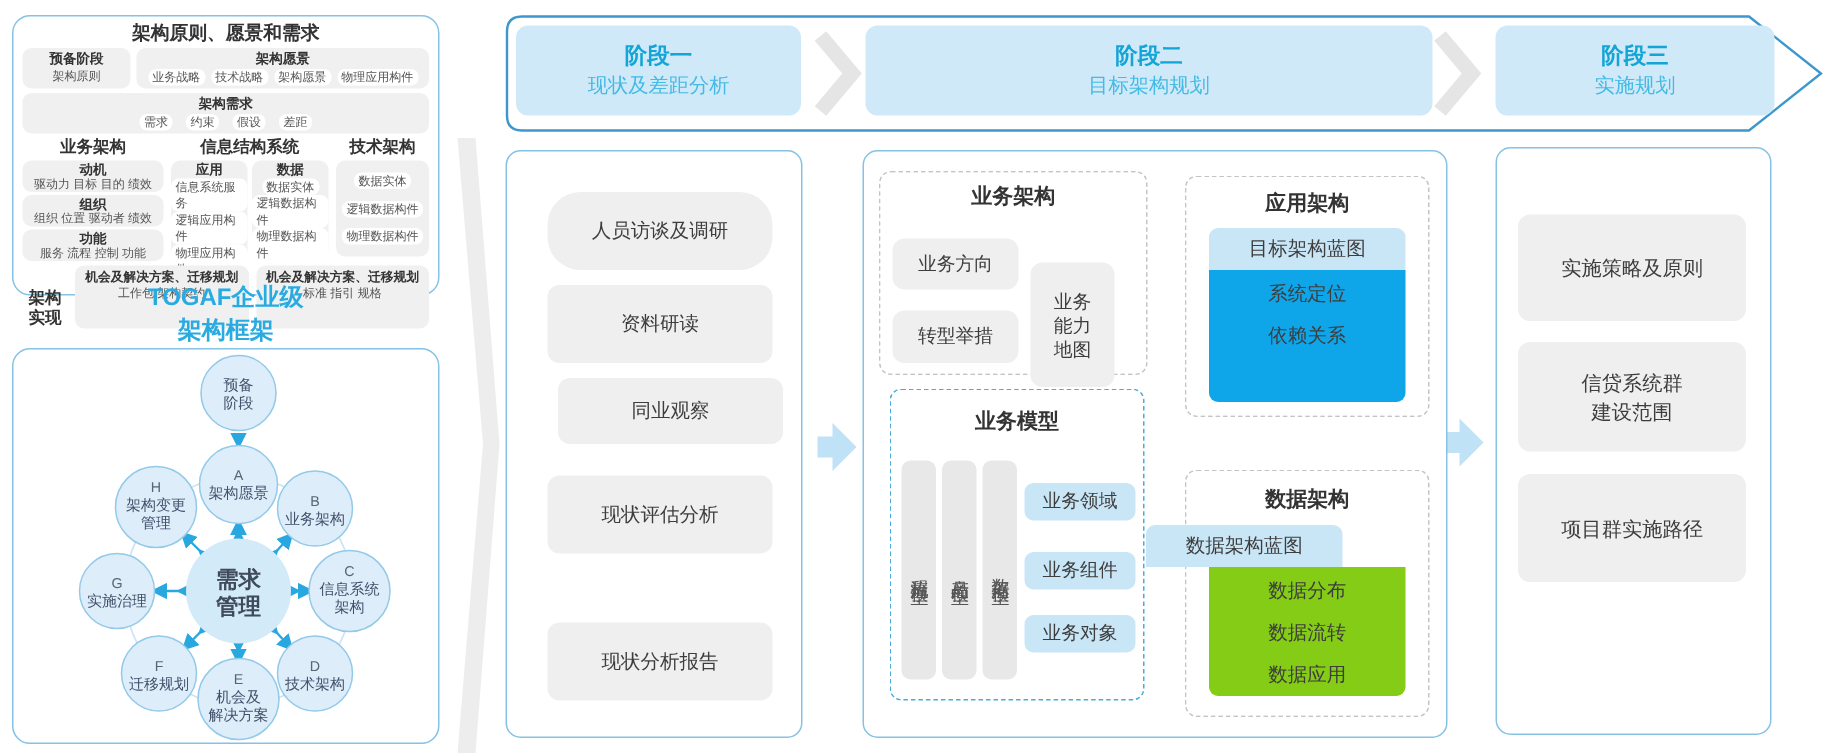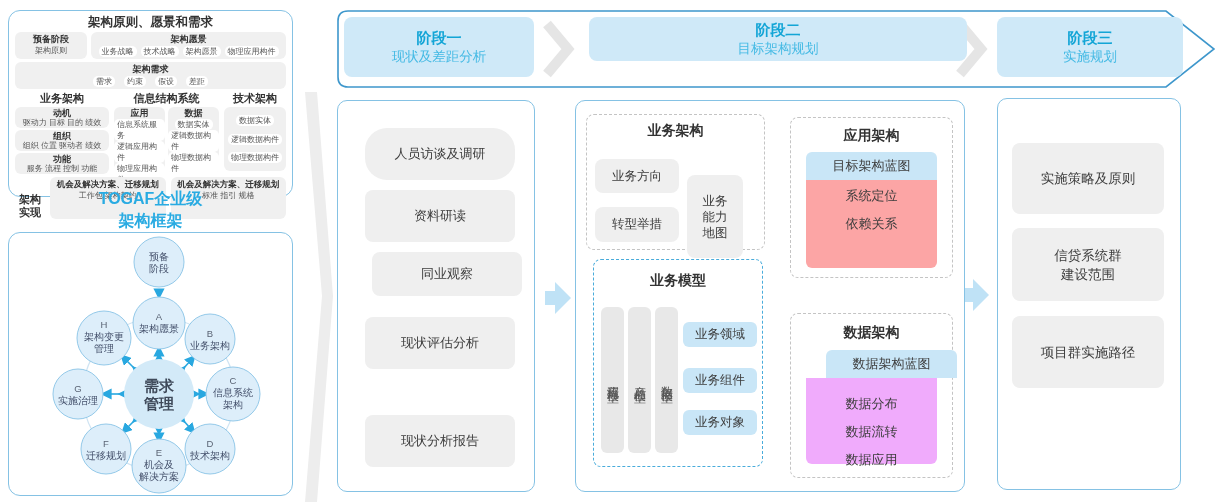--- a/index.html
+++ b/index.html
@@ -190,21 +190,21 @@
         <text x="150" y="158" font-size="15" font-weight="bold" fill="#3f4a5a">需求</text>
         <text x="150" y="176" font-size="15" font-weight="bold" fill="#3f4a5a">管理</text>
       </g>
     </svg>
   </div>
 
   <div class="phasebox abs" style="left:344px;top:17px;width:190px;height:60px;">
     <div class="ptitle">阶段一</div>
     <div class="psub">现状及差距分析</div>
   </div>
-  <div class="phasebox abs" style="left:589px;top:17px;width:378px;height:44px;">
+  <div class="phasebox abs" style="left:577px;top:17px;width:378px;height:60px;">
     <div class="ptitle">阶段二</div>
     <div class="psub">目标架构规划</div>
   </div>
   <div class="phasebox abs" style="left:997px;top:17px;width:186px;height:60px;">
     <div class="ptitle">阶段三</div>
     <div class="psub">实施规划</div>
   </div>
 
   <div class="panel abs" style="left:337px;top:100px;width:198px;height:392px;border-radius:10px;"></div>
   <div class="gbox abs step" style="left:365px;top:128px;width:150px;height:52px;border-radius:22px;">人员访谈及调研</div>
@@ -234,29 +234,29 @@
   <div class="vbar abs" style="left:655px;top:307px;width:23px;height:146px;">
     <span class="vtext">数据模型</span>
     </div>
   <div class="bluebox abs" style="left:683px;top:322px;width:74px;height:25px;font-size:12.5px;">业务领域</div>
   <div class="bluebox abs" style="left:683px;top:368px;width:74px;height:25px;font-size:12.5px;">业务组件</div>
   <div class="bluebox abs" style="left:683px;top:410px;width:74px;height:25px;font-size:12.5px;">业务对象</div>
 
   <div class="dashed abs" style="left:790px;top:117px;width:163px;height:161px;"></div>
   <div class="hdr abs" style="left:790px;top:127px;width:163px;font-size:14px;">应用架构</div>
   <div class="bluebox abs" style="left:806px;top:152px;width:131px;height:28px;font-size:13px;border-radius:6px 6px 0 0;">目标架构蓝图</div>
-  <div class="abs bodylines" style="left:806px;top:180px;width:131px;height:88px;background:#fca5a5;border-radius:0 0 6px 6px;padding-top:2px;">
+  <div class="abs bodylines" style="left:806px;top:180px;width:131px;height:88px;background:#0ea5e9;border-radius:0 0 6px 6px;padding-top:2px;">
     <div>系统定位</div>
     <div>依赖关系</div>
   </div>
 
   <div class="dashed abs" style="left:790px;top:313px;width:163px;height:165px;"></div>
   <div class="hdr abs" style="left:790px;top:324px;width:163px;font-size:14px;">数据架构</div>
-  <div class="bluebox abs" style="left:826px;top:350px;width:131px;height:28px;font-size:13px;border-radius:6px 6px 0 0;">数据架构蓝图</div>
-  <div class="abs bodylines" style="left:806px;top:378px;width:131px;height:86px;background:#f0abfc;border-radius:0 0 6px 6px;padding-top:12px;">
+  <div class="bluebox abs" style="left:764px;top:350px;width:131px;height:28px;font-size:13px;border-radius:6px 6px 0 0;">数据架构蓝图</div>
+  <div class="abs bodylines" style="left:806px;top:378px;width:131px;height:86px;background:#84cc16;border-radius:0 0 6px 6px;padding-top:2px;">
     <div>数据分布</div>
     <div>数据流转</div>
     <div>数据应用</div>
   </div>
 
   <div class="panel abs" style="left:997px;top:98px;width:184px;height:392px;border-radius:10px;"></div>
   <div class="gbox abs pre" style="left:1012px;top:127px;width:152px;height:71px;font-size:13.5px;line-height:19px;">实施策略及原则</div>
   <div class="gbox abs pre" style="left:1012px;top:212px;width:152px;height:73px;font-size:13.5px;line-height:19px;">信贷系统群
 建设范围</div>
   <div class="gbox abs pre" style="left:1012px;top:300px;width:152px;height:72px;font-size:13.5px;line-height:19px;">项目群实施路径</div>

